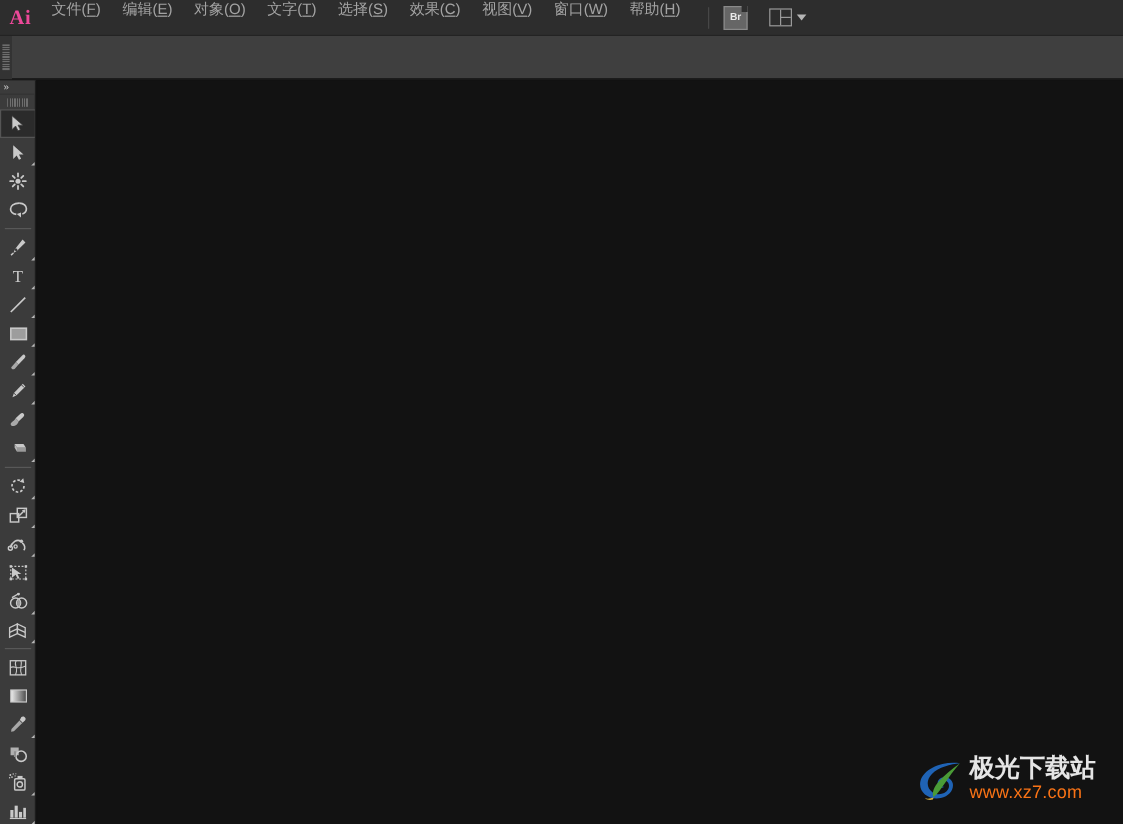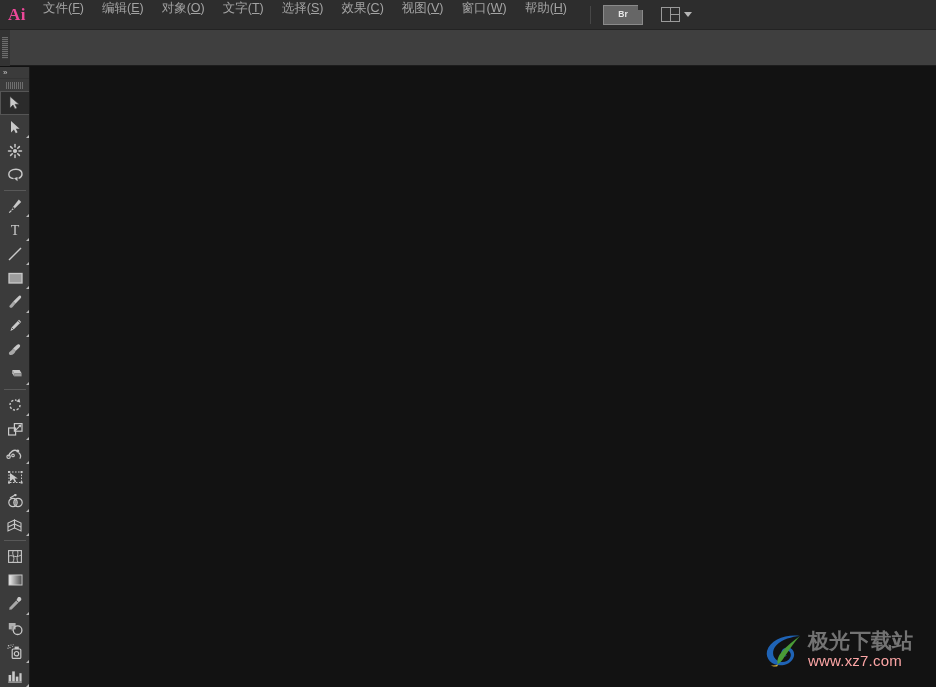--- a/index.html
+++ b/index.html
@@ -33,21 +33,21 @@
     padding:0 9px; height:43px; line-height:30px;
     white-space:nowrap; cursor:default;
   }
   .menu-item u{ text-decoration:underline; }
 
   .mb-sep{
     width:1px; height:18px; background:#474747;
     margin:0 10px 0 14px;
   }
   .br-btn{
-    width:40px; height:20px; margin-left:2px;
+    width:20px; height:20px; margin-left:2px;
     background:#666; border:1px solid #8a8a8a;
     position:relative; cursor:default;
     display:flex; align-items:center; justify-content:center;
   }
   .br-btn span{ color:#e8e8e8; font-size:8.5px; font-weight:bold; line-height:1; }
   .br-btn:after{
     content:""; position:absolute; right:-1px; top:-1px;
     width:5px; height:5px; background:#2d2d2d;
   }
   .ws-btn{
@@ -127,26 +127,26 @@
   
   .watermark{
     position:absolute; right:8px; bottom:8px;
     width:168px; height:58px;
     display:flex; align-items:center;
     pointer-events:none; user-select:none;
   }
   .wm-logo{ width:46px; height:46px; position:relative; flex:0 0 46px; }
   .wm-text{ margin-left:2px; }
   .wm-title{
-    color:#737373; font-size:21px; font-weight:bold; line-height:1.05;
+    color:#e5e5e5; font-size:21px; font-weight:bold; line-height:1.05;
     letter-spacing:0px; white-space:nowrap;
     font-family:"Liberation Sans","DejaVu Sans",sans-serif;
   }
   .wm-url{
-    color:#fca5a5; font-size:15px; line-height:1.1; margin-top:1px;
+    color:#f97316; font-size:15px; line-height:1.1; margin-top:1px;
     letter-spacing:.2px; white-space:nowrap;
   }
 </style>
 </head>
 <body>
 
 <div id="app">
 
   <div class="menubar">
     <div class="ai-logo">Ai</div>

